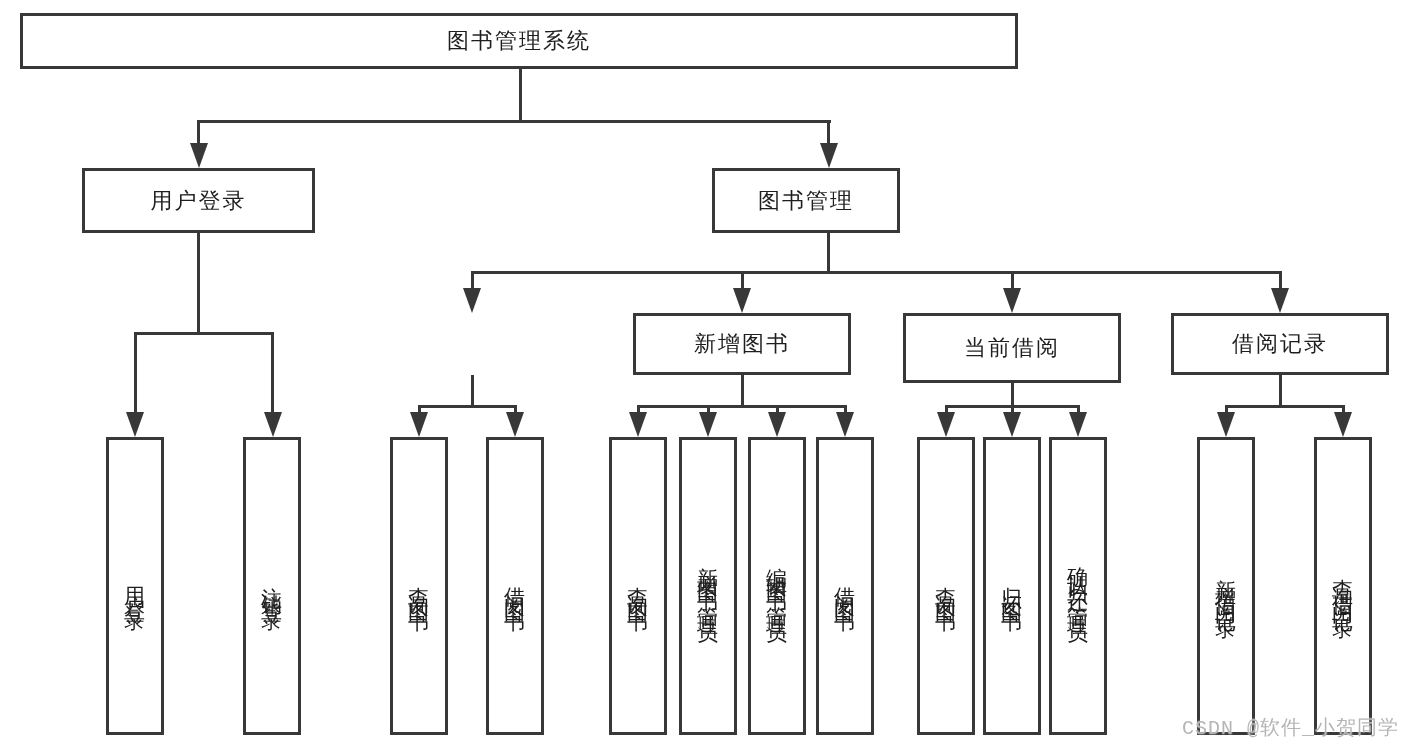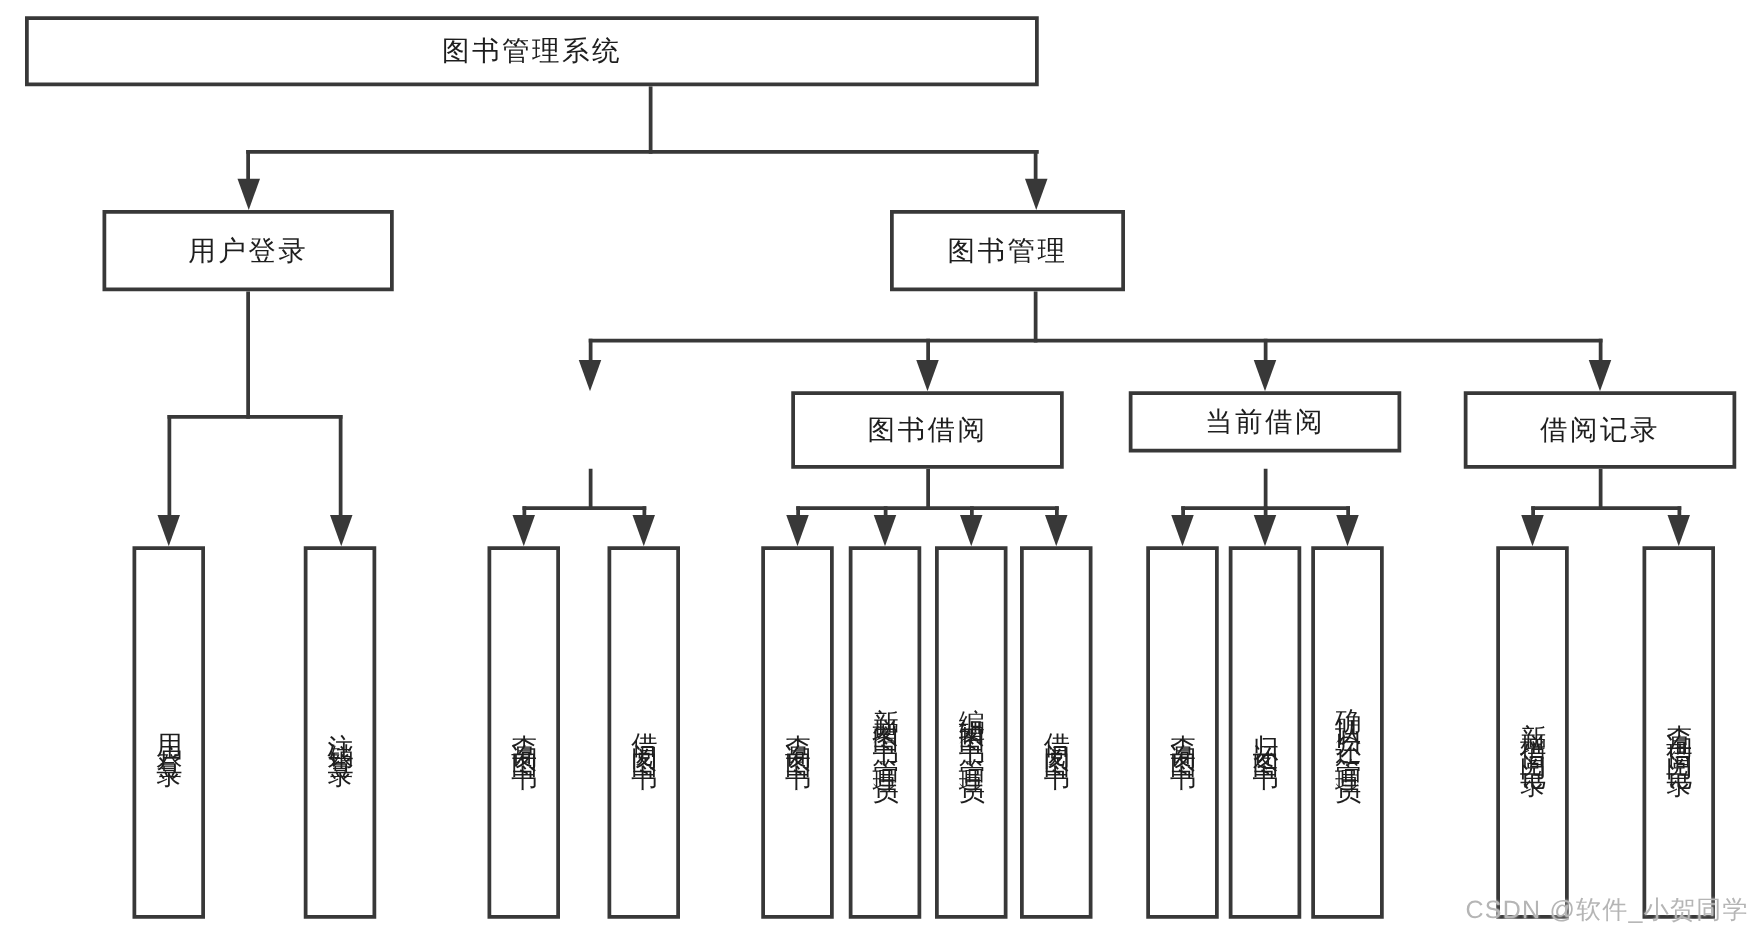--- a/index.html
+++ b/index.html
@@ -55,42 +55,43 @@
   }
   .watermark {
     position: absolute;
     right: 6px;
     top: 714px;
     font-size: 20px;
     color: var(--wm);
     text-shadow: 0 0 2px #ffffff;
     letter-spacing: 1px;
     z-index: 5;
+    font-family: Liberation Mono, monospace;
   }
 </style>
 </head>
 <body>
 
 <div class="canvas">
 
-  <div class="node" style="left:20px;top:13px;width:811px;height:56px">
+  <div class="node" style="left:20px;top:13px;width:998px;height:56px">
     <span>图书管理系统</span>
   </div>
 
   <div class="node" style="left:82px;top:168px;width:233px;height:65px">
     <span>用户登录</span>
   </div>
   <div class="node" style="left:712px;top:168px;width:188px;height:65px">
     <span>图书管理</span>
   </div>
 
   <div class="node" style="left:633px;top:313px;width:218px;height:62px">
-    <span>图书借阅</span>
+    <span>新增图书</span>
   </div>
-  <div class="node" style="left:903px;top:313px;width:218px;height:49px">
+  <div class="node" style="left:903px;top:313px;width:218px;height:70px">
     <span>当前借阅</span>
   </div>
   <div class="node" style="left:1171px;top:313px;width:218px;height:62px">
     <span>借阅记录</span>
   </div>
 
   <div class="node leaf" style="left:106px;top:437px;width:58px;height:298px">
     <span class="vtext">用户登录</span>
   </div>
   <div class="node leaf" style="left:243px;top:437px;width:58px;height:298px">

